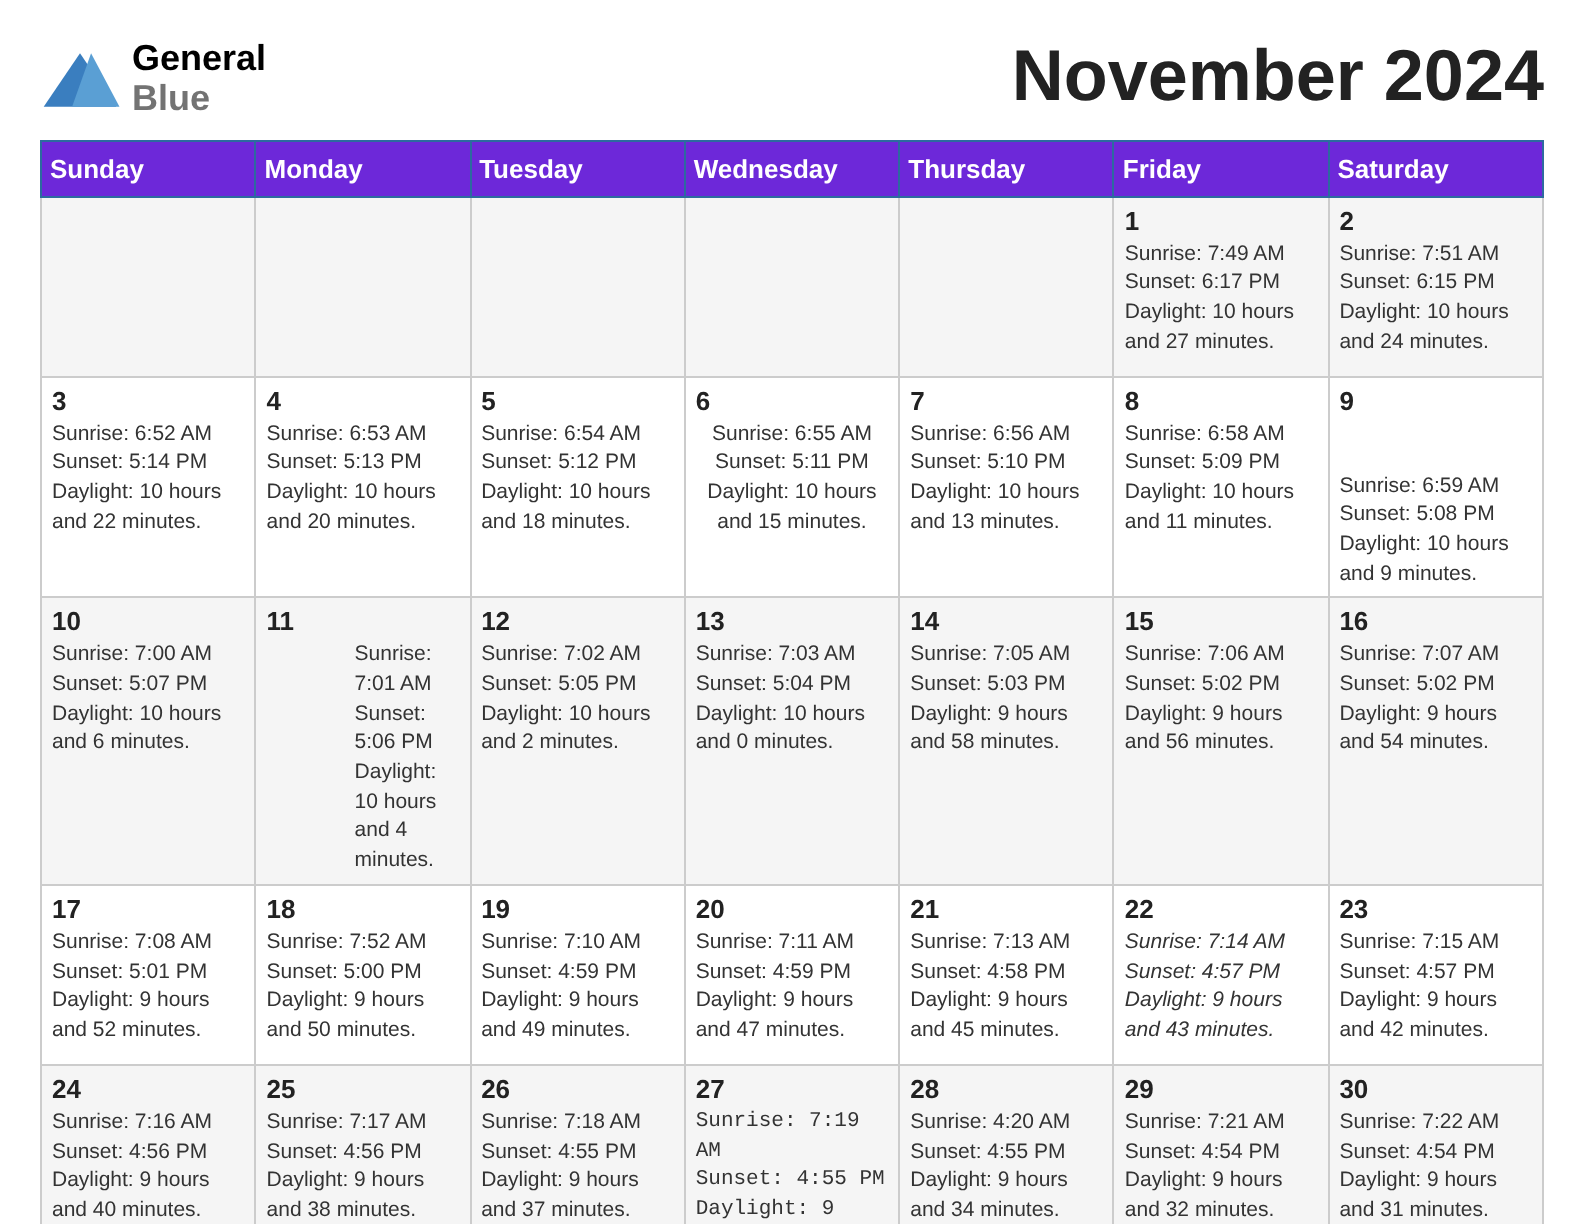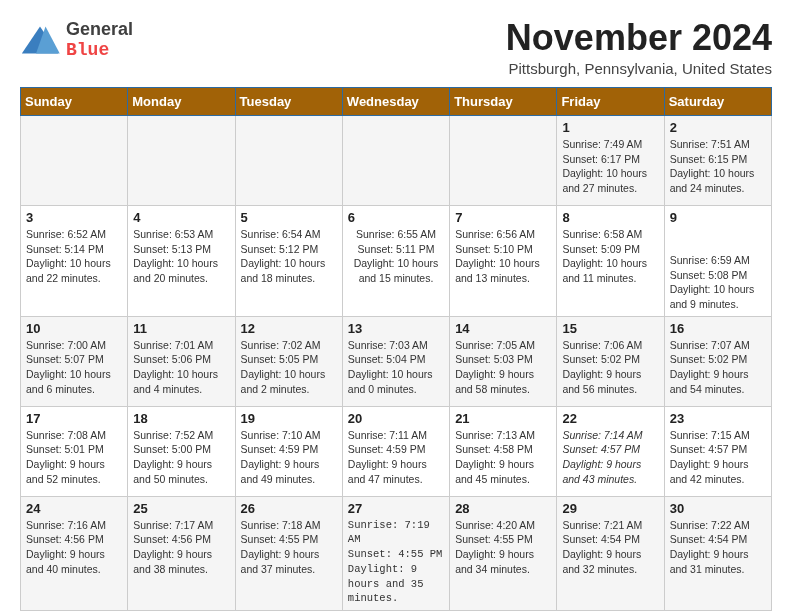--- a/index.html
+++ b/index.html
@@ -19,22 +19,22 @@
     .logo {
       display: flex;
       align-items: center;
       gap: 6px;
     }
     .logo-text {
       font-size: 18px;
       font-weight: bold;
       line-height: 1.1;
     }
-    .logo-text span.general { color: #404040; }
-    .logo-text span.blue { color: #ef4444; font-family: Liberation Mono, monospace; }
+    .logo-text span.general { color: #000000; }
+    .logo-text span.blue { color: #737373; }
     .logo-icon {
       width: 40px;
       height: 30px;
     }
     .title-section {
       text-align: right;
     }
     .month-title {
       font-size: 36px;
       font-weight: bold;
@@ -45,21 +45,21 @@
       font-size: 15px;
       color: #444;
       margin-top: 4px;
     }
     table {
       width: 100%;
       border-collapse: collapse;
       table-layout: fixed;
     }
     thead tr th {
-      background-color: #a16207;
+      background-color: #6d28d9;
       color: white;
       font-size: 13px;
       font-weight: bold;
       padding: 6px 4px;
       text-align: left;
       border: 1px solid #2d6aa0;
     }
     tbody tr td {
       border: 1px solid #ccc;
       vertical-align: top;
@@ -99,21 +99,20 @@
       <polygon points="25,2 48,36 2,36" fill="#3a7ebf"></polygon>
       <polygon points="32,2 50,36 20,36" fill="#5a9fd4"></polygon>
     </svg>
     <div class="logo-text">
       <span class="general">General</span><br>
       <span class="blue">Blue</span>
     </div>
   </div>
   <div class="title-section">
     <div class="month-title">November 2024</div>
-    <div class="location">Pittsburgh, Pennsylvania, United States</div>
   </div>
 </div>
 
 <table>
   <thead>
     <tr>
       <th>Sunday</th>
       <th>Monday</th>
       <th>Tuesday</th>
       <th>Wednesday</th>
@@ -188,21 +187,21 @@
       </tr>
       <tr>
         <td>
           <div class="day-number">10</div>
           <div class="day-detail" style="white-space: pre-line;">Sunrise: 7:00 AM
 Sunset: 5:07 PM
 Daylight: 10 hours and 6 minutes.</div>
         </td>
         <td>
           <div class="day-number">11</div>
-          <div class="day-detail" style="white-space: pre-line;">Sunrise: 7:01 AM
+          <div class="day-detail" style="white-space: pre-line; margin-left: 44px;">Sunrise: 7:01 AM
 Sunset: 5:06 PM
 Daylight: 10 hours and 4 minutes.</div>
         </td>
         <td>
           <div class="day-number">12</div>
           <div class="day-detail" style="white-space: pre-line;">Sunrise: 7:02 AM
 Sunset: 5:05 PM
 Daylight: 10 hours and 2 minutes.</div>
         </td>
         <td>

